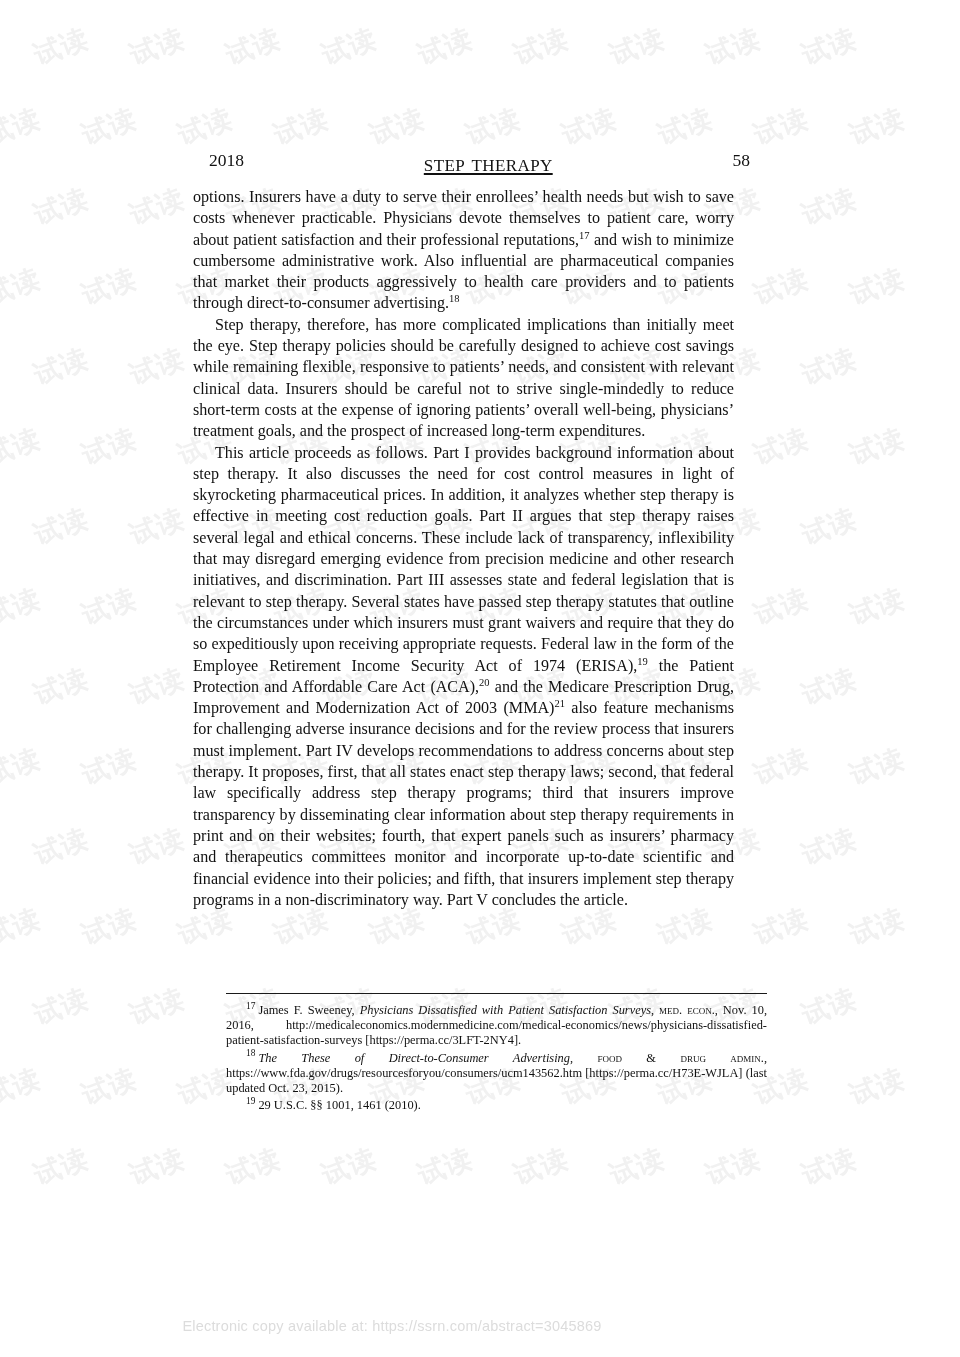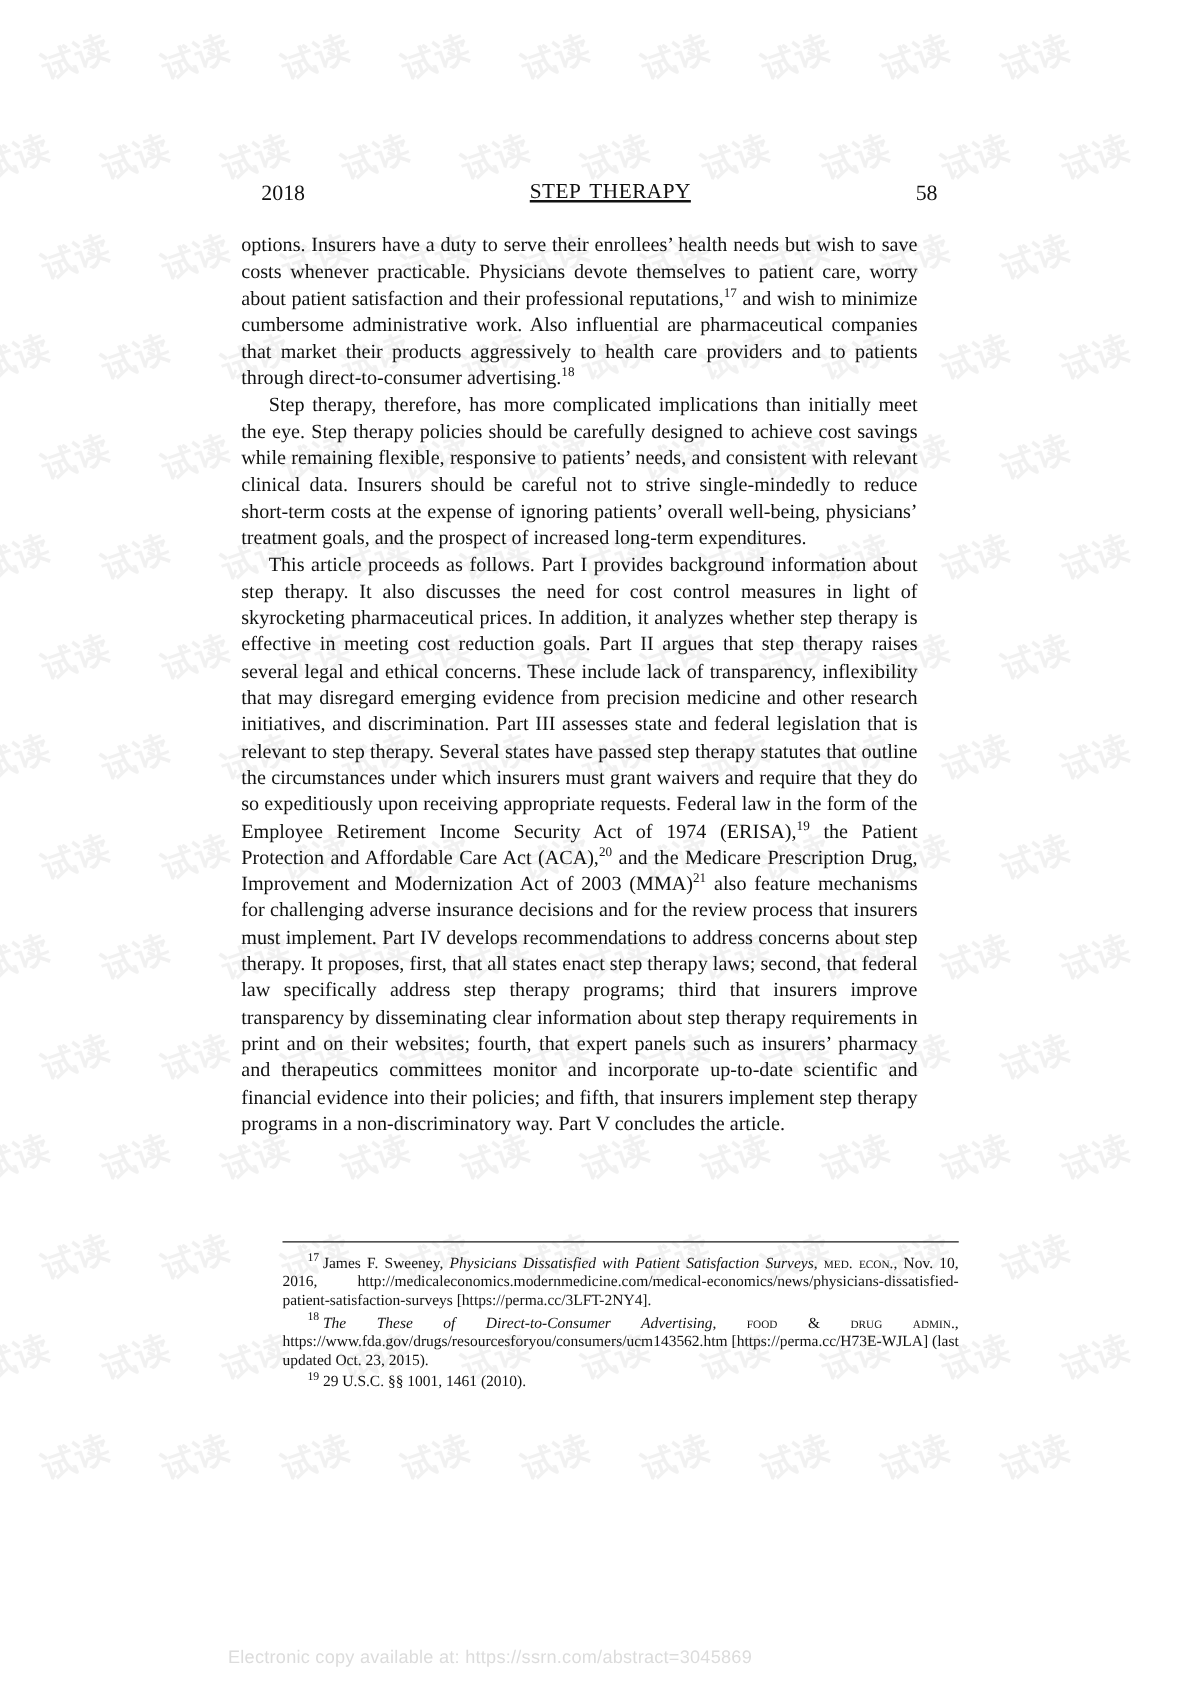--- a/index.html
+++ b/index.html
@@ -47,24 +47,24 @@
   
   #page {
     position: absolute;
     inset: 0;
     z-index: 1;
   }
 
   .running-head {
     position: absolute;
     left: 209px;
-    top: 138px;
+    top: 150px;
     width: 541px;
     display: flex;
-    align-items: flex-end;
+    align-items: flex-start;
     font-size: 17.5px;
   }
   .rh-year { flex: 0 0 auto; }
   .rh-title {
     flex: 1 1 auto;
     text-align: center;
     font-variant: small-caps;
     text-transform: lowercase;
     font-size: 24px;
     letter-spacing: 0.4px;

